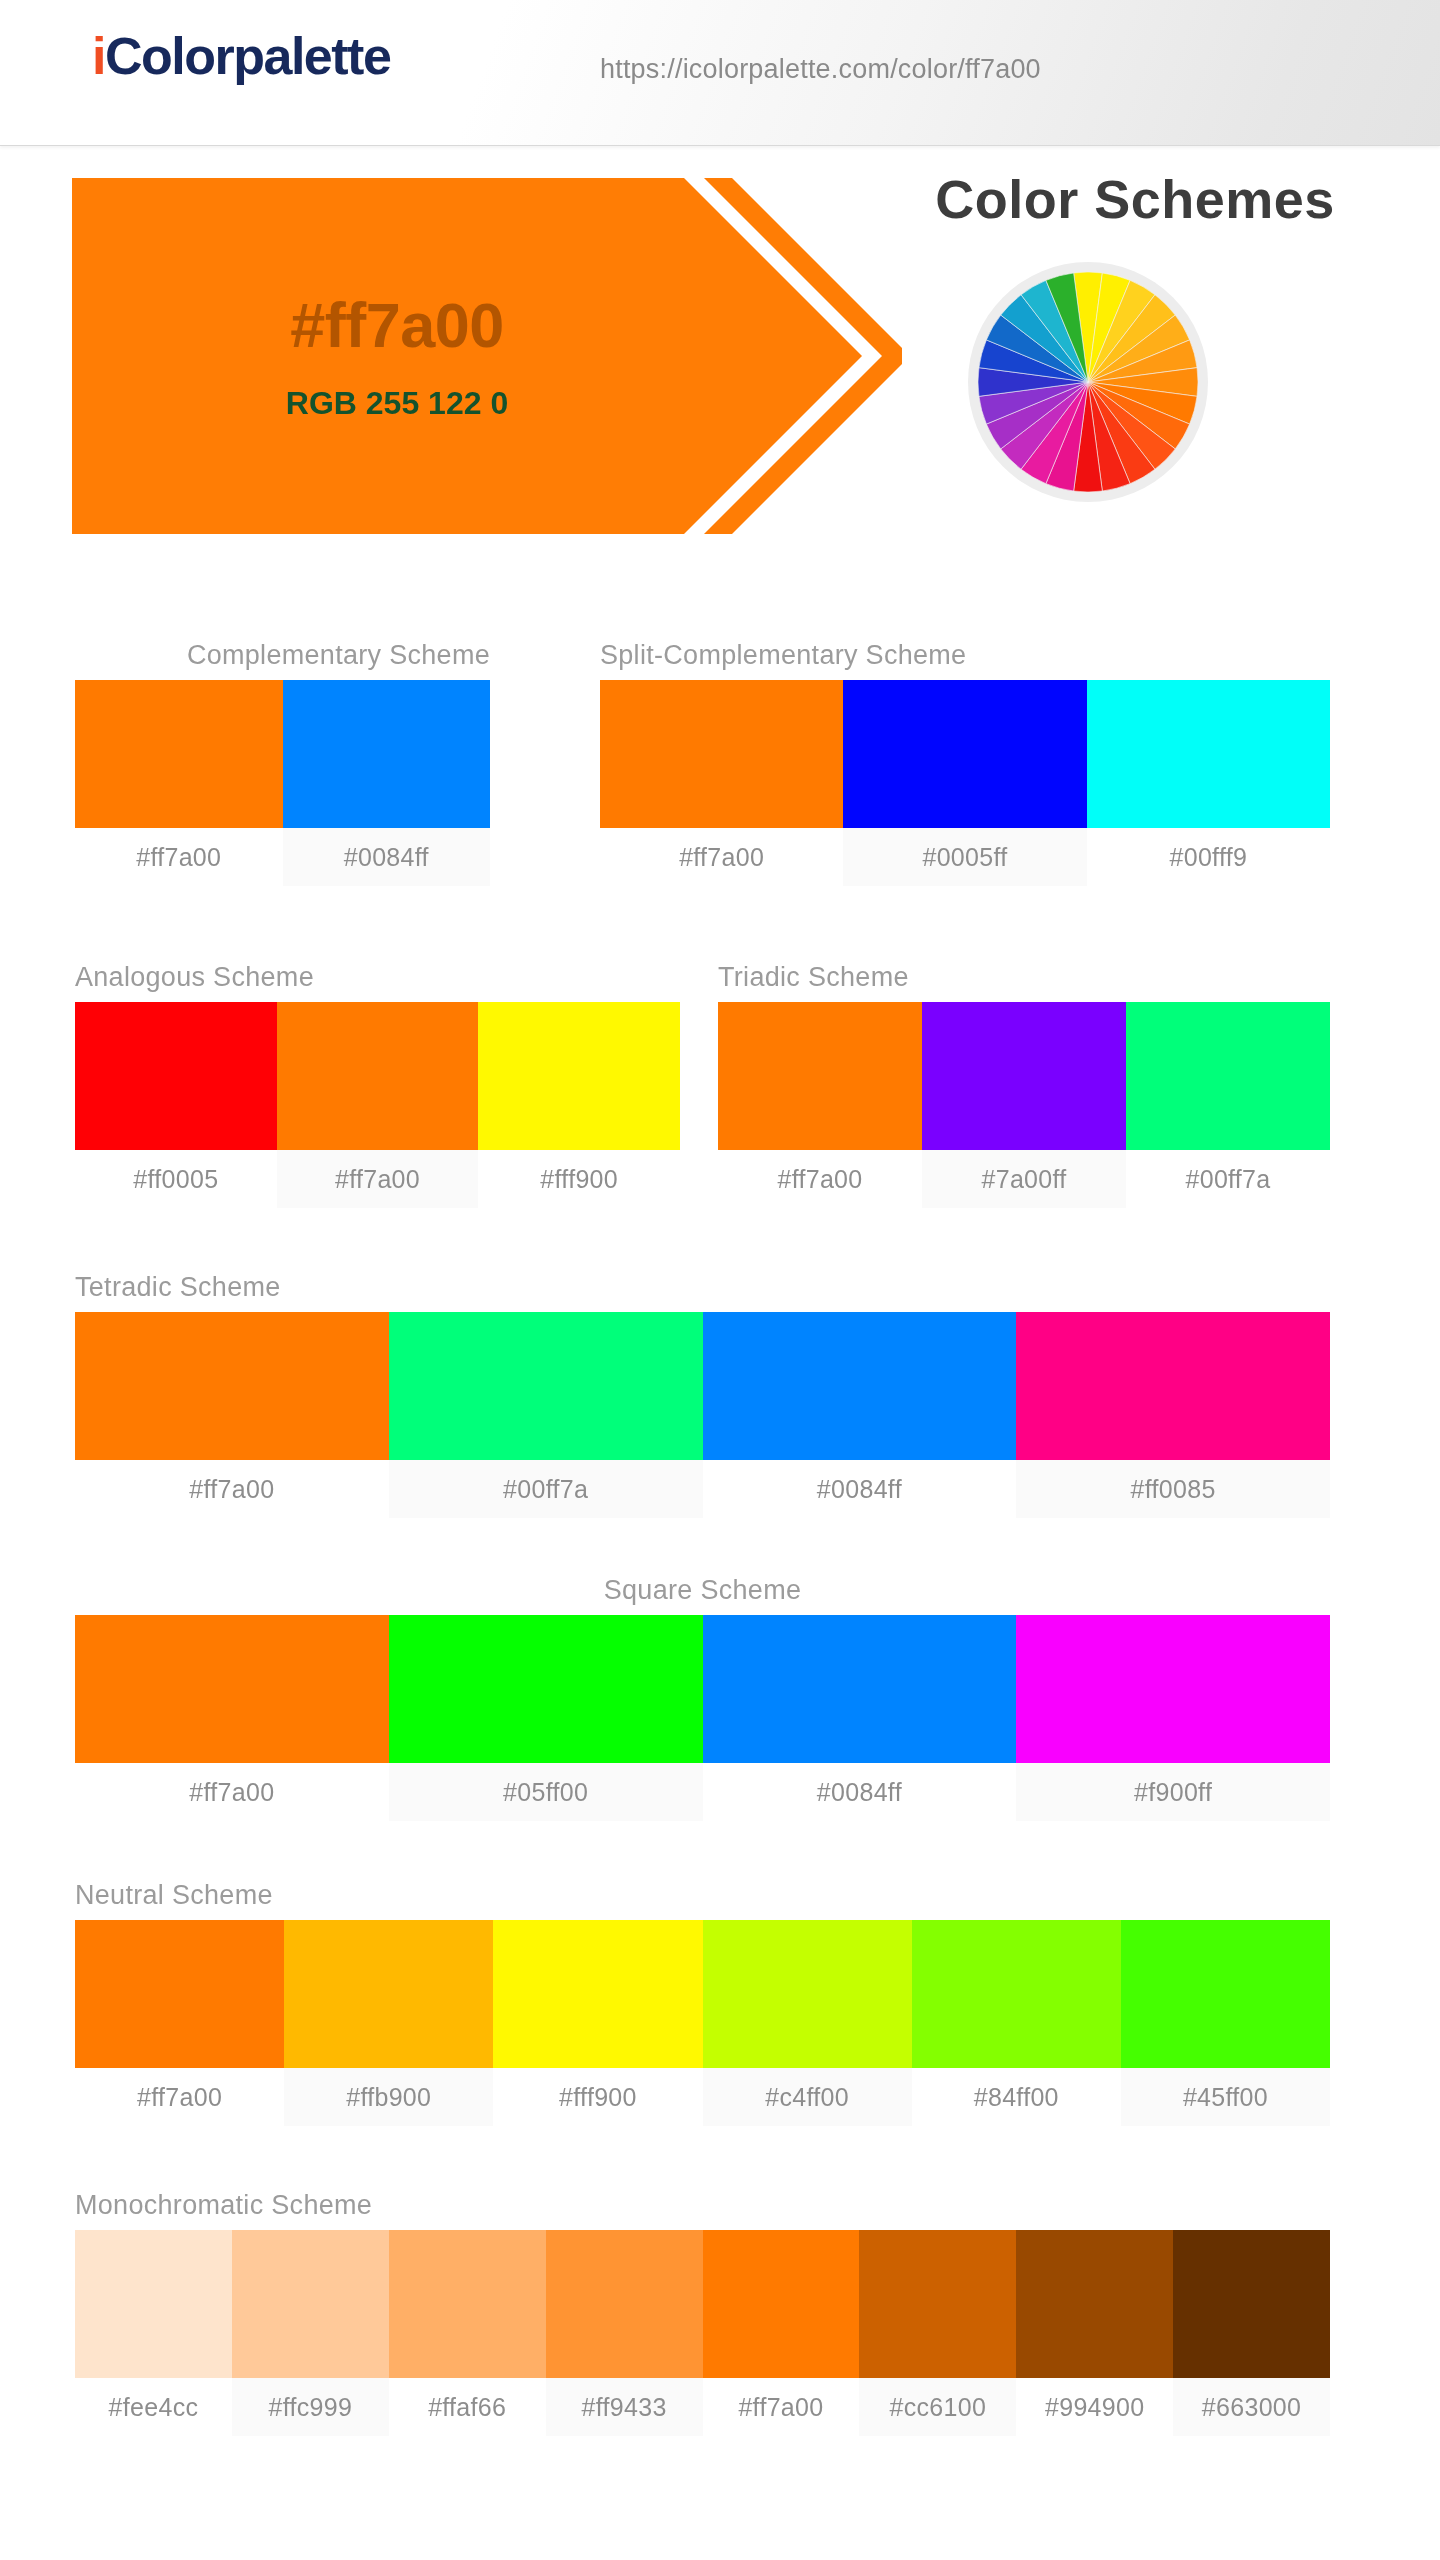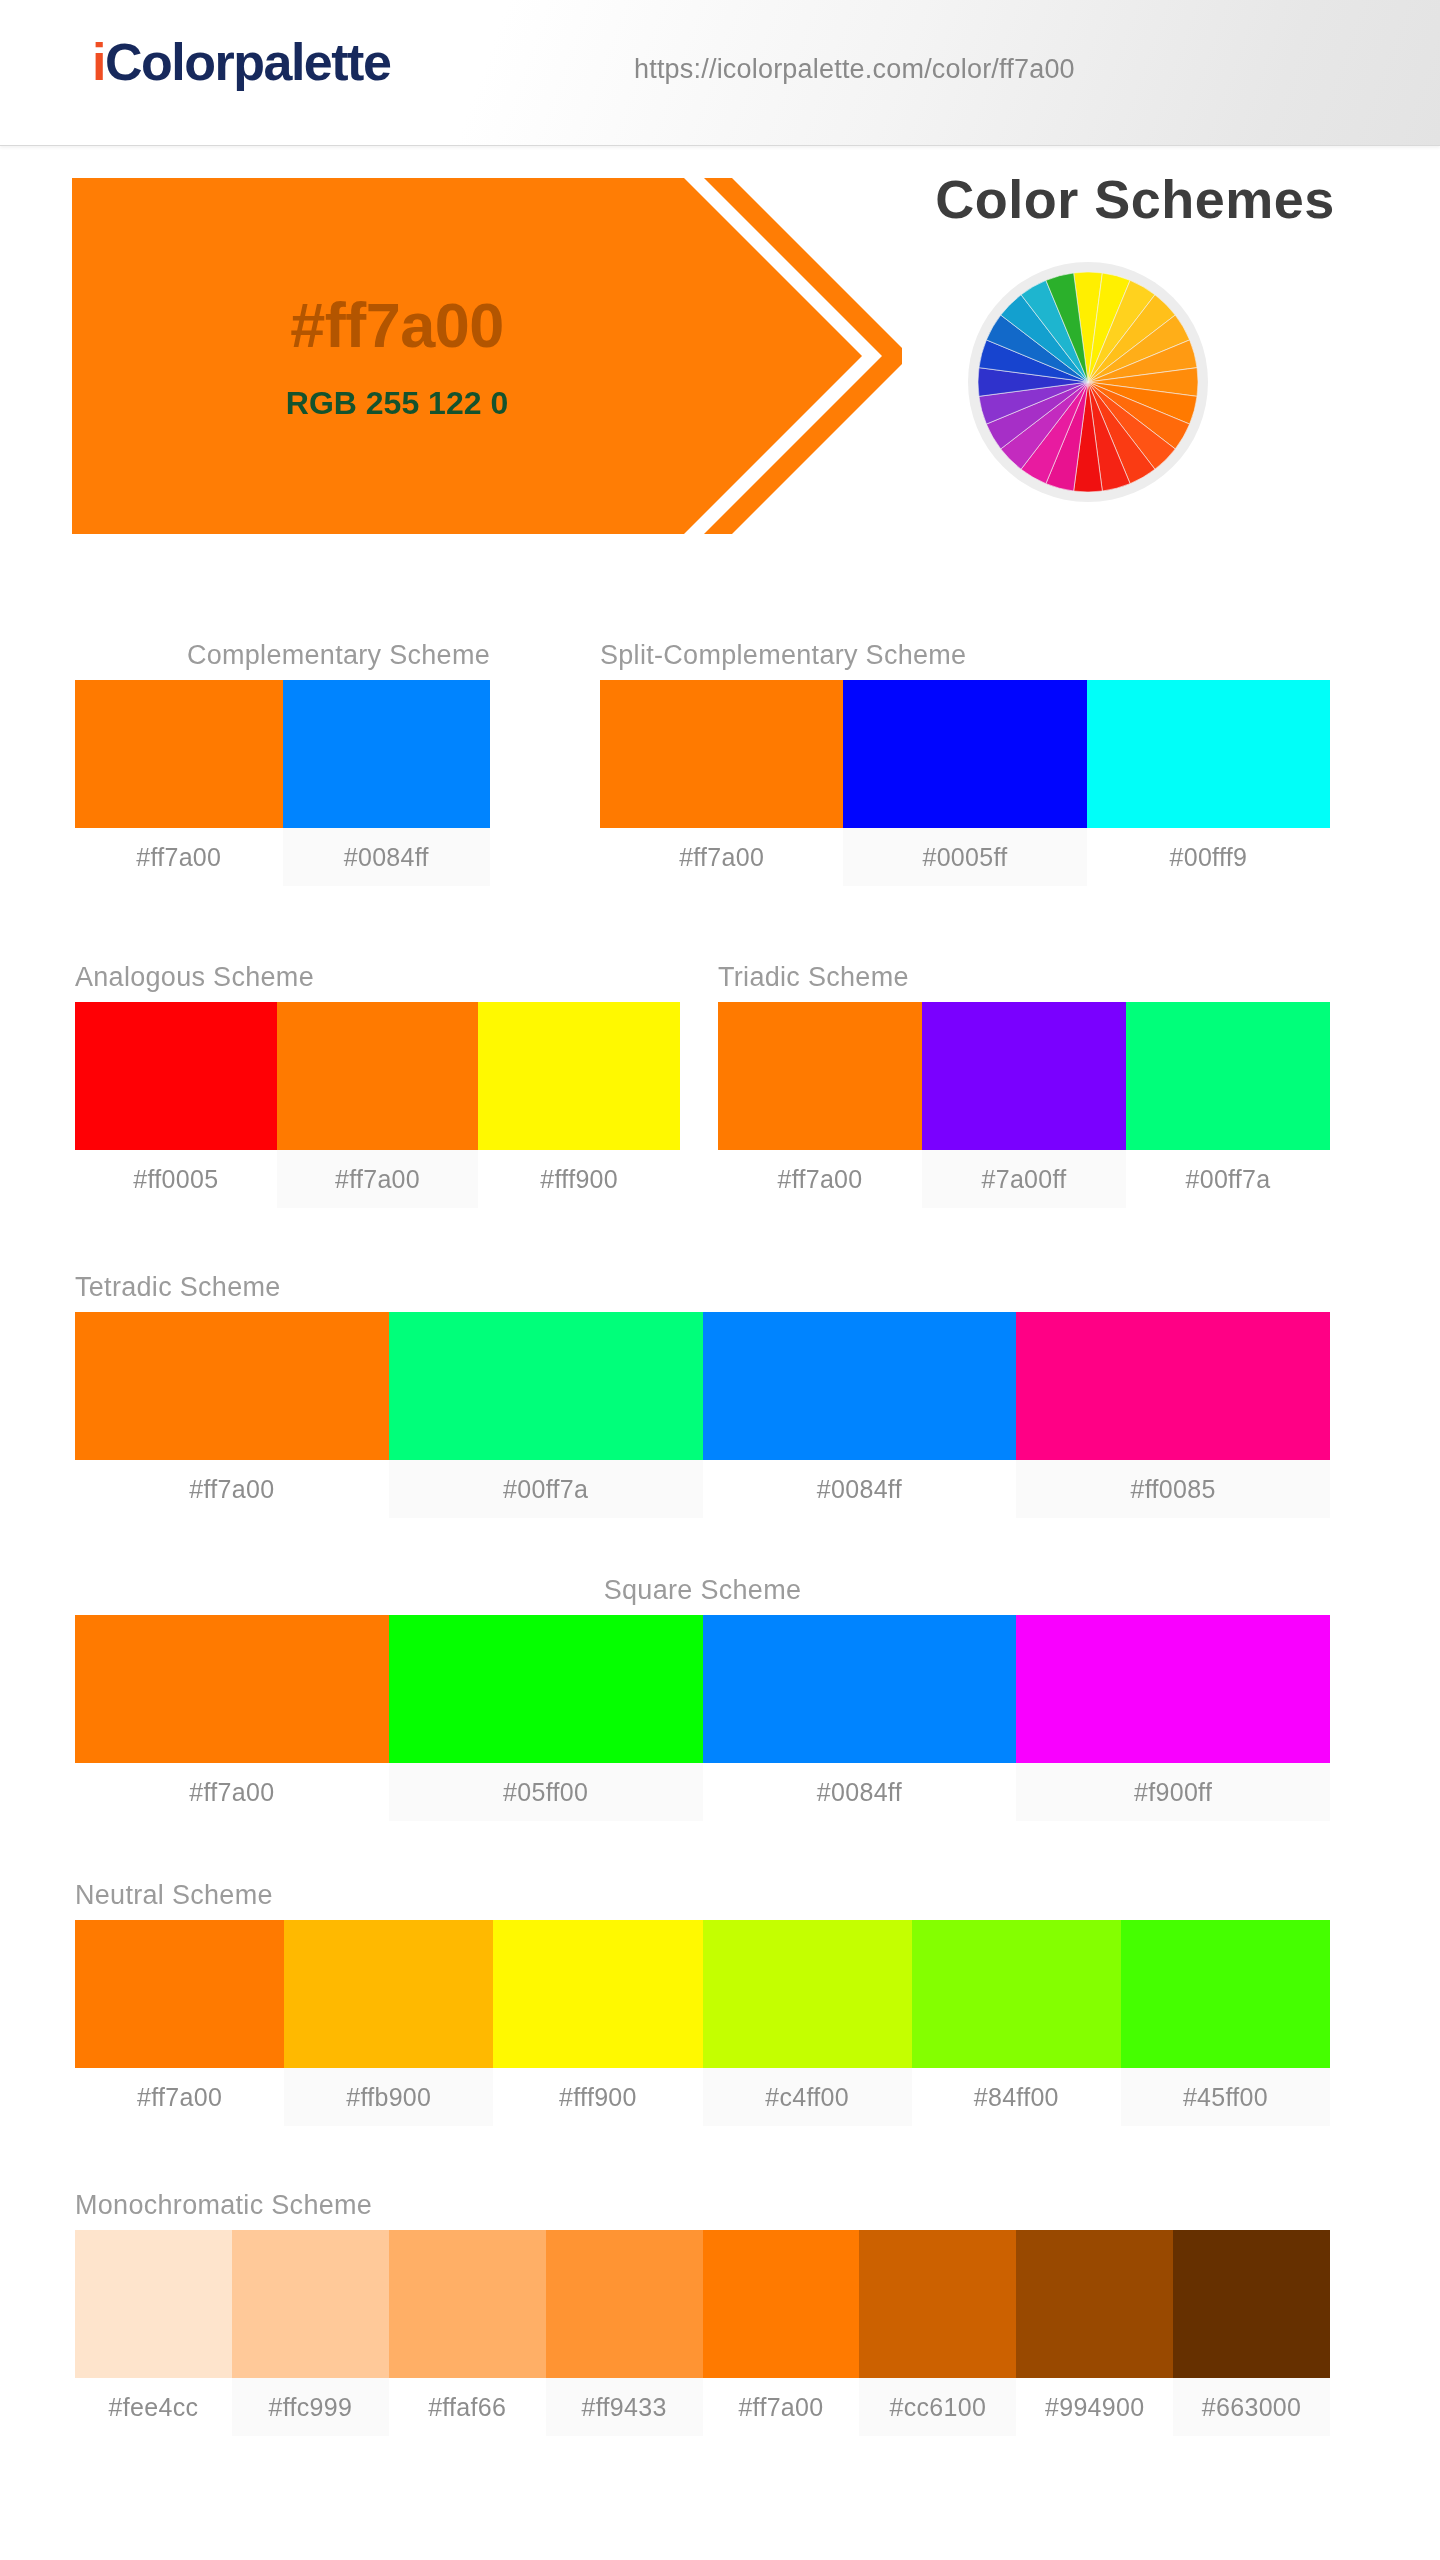--- a/index.html
+++ b/index.html
@@ -37,28 +37,27 @@
   .logo {
     position: absolute;
     left: 92px;
     top: 30px;
     font-size: 52px;
     font-weight: bold;
     letter-spacing: -1.5px;
     white-space: nowrap;
     line-height: 1;
     font-family: "Liberation Sans", sans-serif;
-    margin-top: 6px;
   }
   .logo .logo-i { color: #f04e23; }
   .logo .logo-rest { color: #17295c; }
 
   .header-url {
     position: absolute;
-    left: 634px;
+    left: 600px;
     top: 54px;
     font-size: 27px;
     color: #8a8a8a;
     letter-spacing: 0.2px;
     white-space: nowrap;
     font-family: "Liberation Sans", sans-serif;
   }
 
   
   .hero {

